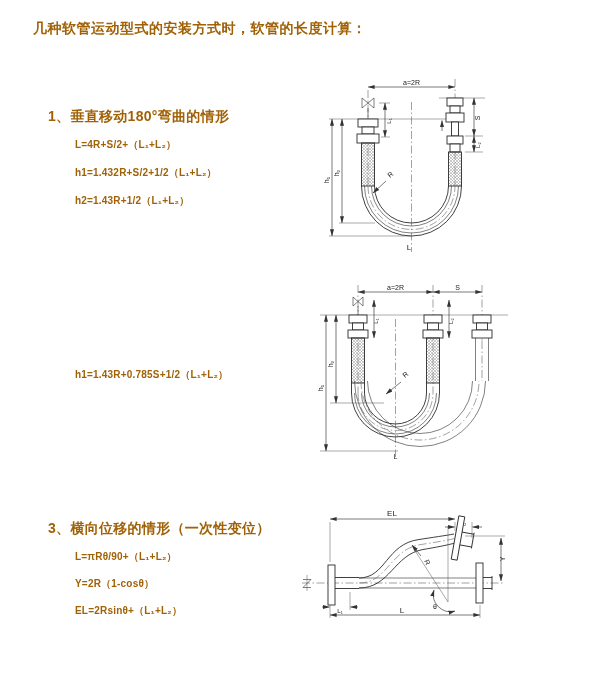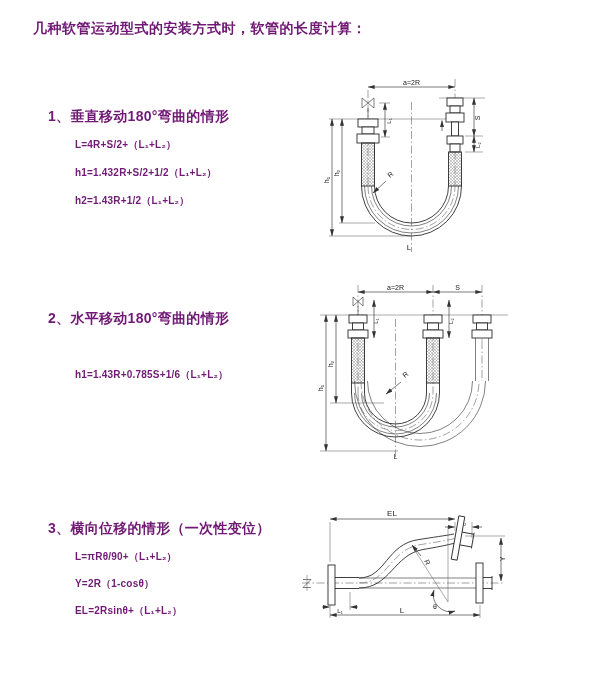--- a/index.html
+++ b/index.html
@@ -1,18 +1,18 @@
 <!DOCTYPE html>
 <html><head>
 <meta charset="utf-8">
 <style>
   html,body{margin:0;padding:0;background:#fff;}
   #page{
     position:relative;width:600px;height:675px;background:#fff;overflow:hidden;
-    font-family:"Liberation Sans","DejaVu Sans",sans-serif;color:#701a75;
+    font-family:"Liberation Sans","DejaVu Sans",sans-serif;color:#a16207;
   }
   .title{
     position:absolute;left:33px;top:20px;font-size:14px;font-weight:bold;
     letter-spacing:.5px;white-space:nowrap;
   }
   .sec-heading{
     position:absolute;font-size:14px;font-weight:bold;white-space:nowrap;letter-spacing:.3px;text-align:center;
   }
   .formula{
     position:absolute;left:75px;font-size:10px;font-weight:bold;white-space:nowrap;letter-spacing:.2px;
@@ -128,22 +128,21 @@
 
     <g>
       <text class="t7" x="77" y="104" transform="rotate(-40 77 104)">R</text>
       <line class="dl" x1="73" y1="107" x2="60" y2="119" marker-end="url(#ar)"></line>
     </g>
     <line class="dl" x1="129" y1="57" x2="129" y2="46.5" marker-end="url(#ar)"></line>
 
     <text class="t8" x="96" y="176" text-anchor="middle">L</text>
   </svg>
 
-  <div class="sec-heading" style="left:48px;top:310px">2、水平移动180°弯曲的情形</div>
-  <div class="formula" style="top:368px">h1=1.43R+0.785S+1/6（L₁+L₂）</div>
+  <div class="formula" style="top:368px">h1=1.43R+0.785S+1/2（L₁+L₂）</div>
 
   <svg class="diag" style="left:312px;top:281px" width="288" height="184" viewBox="0 0 288 184">
 
     <g>
       <path class="cl" d="M46,4 V112"></path>
       <path class="cl" d="M121,4 V112"></path>
       <path class="cl" d="M170,4 V60"></path>
       <path class="cl" d="M83.5,38 V176"></path>
     </g>
 

